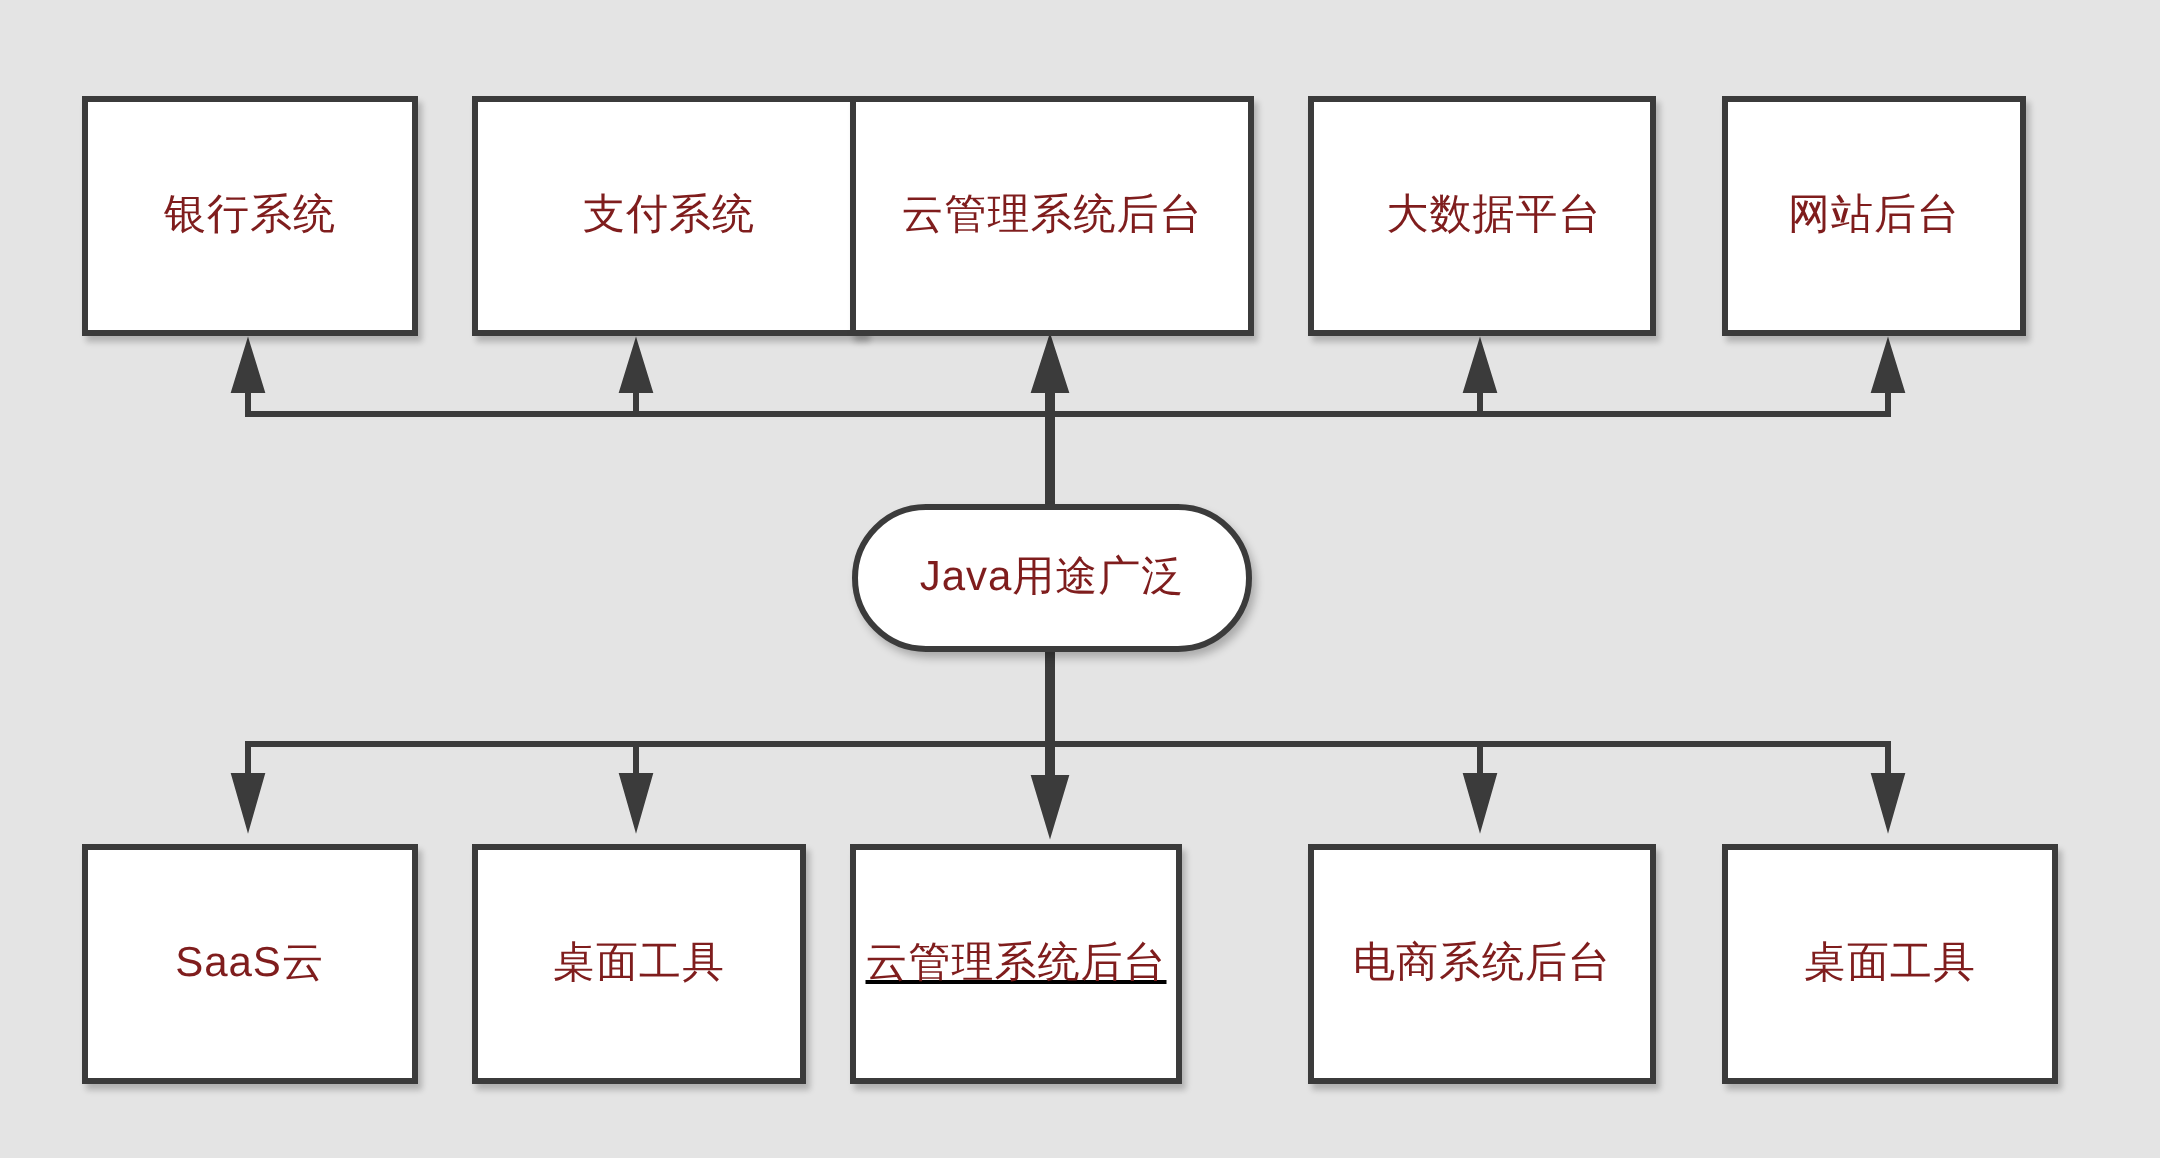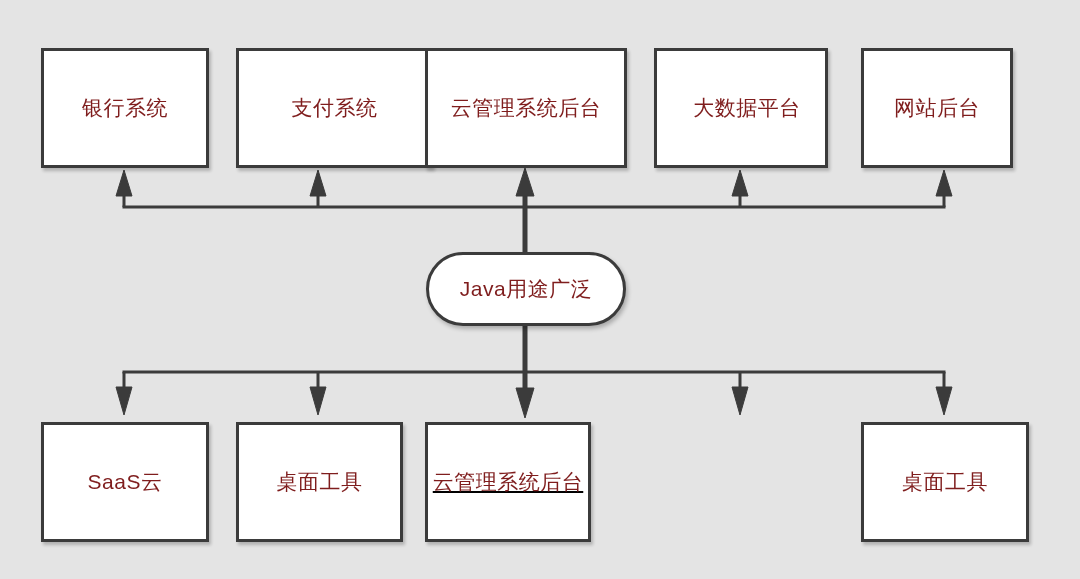--- a/index.html
+++ b/index.html
@@ -117,17 +117,20 @@
 
   <div class="node" style="left:41px; top:422px; width:168px; height:120px;">
     <span class="label">SaaS云</span>
   </div>
   <div class="node" style="left:236px; top:422px; width:167px; height:120px;">
     <span class="label">桌面工具</span>
   </div>
   <div class="node" style="left:425px; top:422px; width:166px; height:120px;text-decoration:underline;">
     <span class="label">云管理系统后台</span>
   </div>
+  <div class="node" style="left:654px; top:422px; width:174px; height:120px;">
+    <span class="label">电商系统后台</span>
+  </div>
   <div class="node" style="left:861px; top:422px; width:168px; height:120px;justify-content:center;">
     <span class="label">桌面工具</span>
   </div>
 
 </div>
 
 </body></html>

